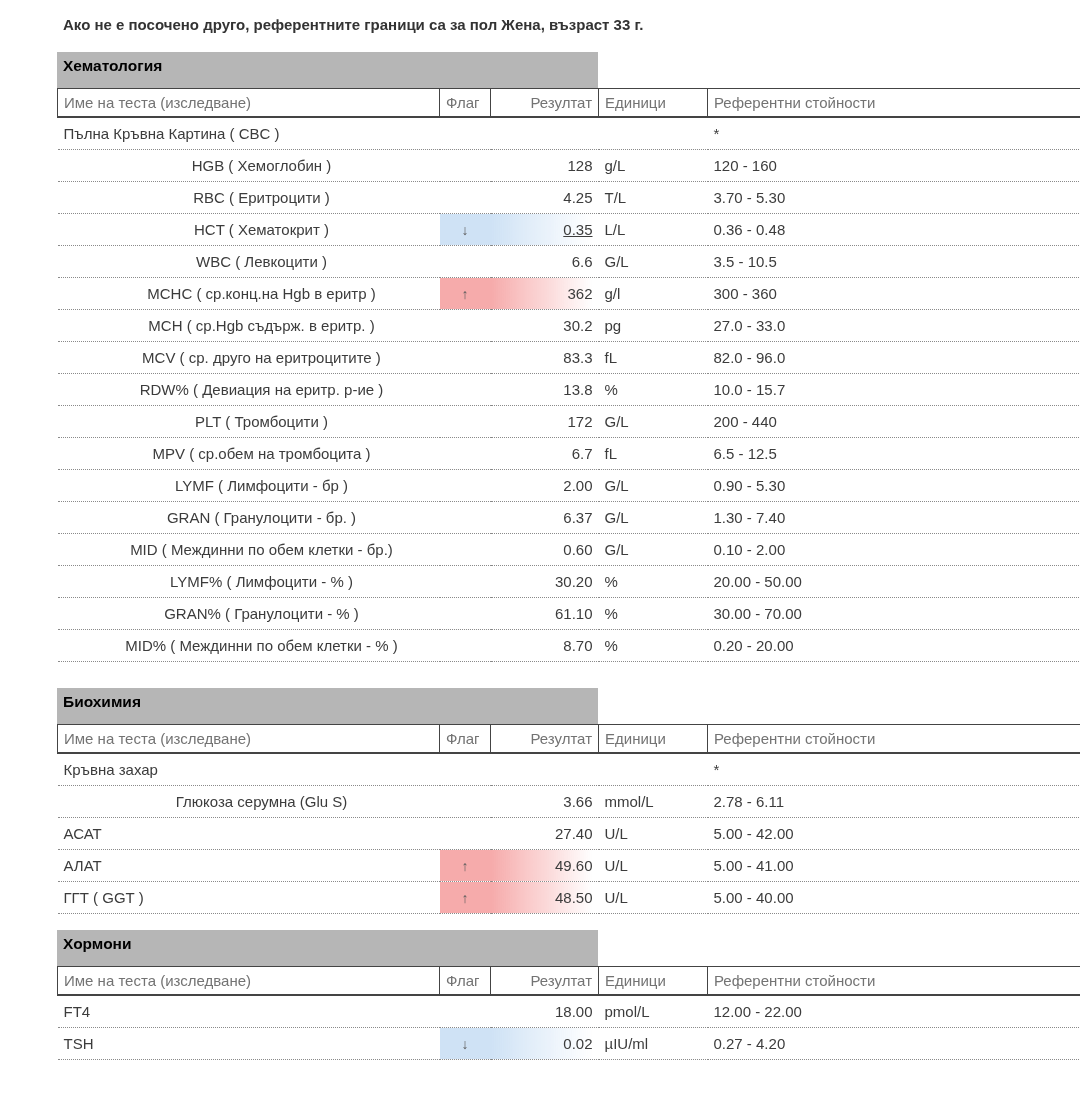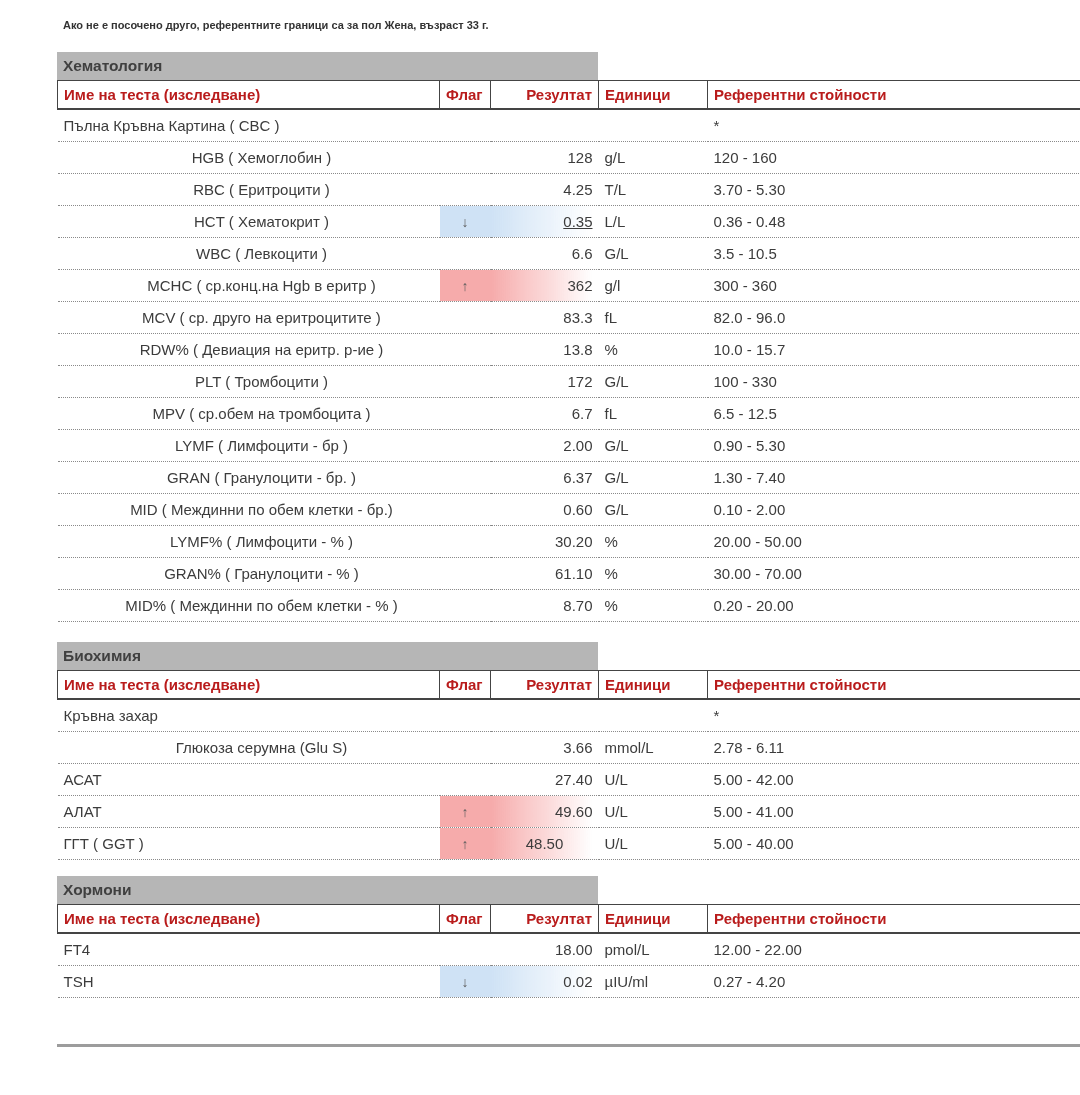--- a/index.html
+++ b/index.html
@@ -11,50 +11,50 @@
     overflow: hidden;
     font-family: "Liberation Sans", "DejaVu Sans", sans-serif;
     color: #3c3c3c;
   }
   .report {
     margin-left: 57px;
     width: 1023px;
   }
   .note {
     padding: 14px 0 0 6px;
-    font-size: 11px;
+    font-size: 15px;
     line-height: 22px;
     font-weight: 700;
     color: #333333;
   }
   .section { margin-top: 16px; }
   .section:first-of-type { margin-top: 21px; }
-  .section:nth-of-type(3) { margin-top: 20px; }
+  .section:nth-of-type(3) { margin-top: 26px; }
   .banner {
     width: 535px;
-    height: 28px;
+    height: 36px;
     line-height: 28px;
     padding-left: 6px;
     font-size: 15.5px;
     font-weight: 700;
-    color: #404040;
+    color: #000000;
   }
   table {
     border-collapse: collapse;
     table-layout: fixed;
     width: 1023px;
     font-size: 15px;
   }
   thead th {
     border: 1px solid #444444;
     border-bottom-width: 2px;
     height: 27px;
     padding: 0 6px;
-    font-weight: 700;
-    color: #b91c1c;
+    font-weight: 400;
+    color: #737373;
     text-align: left;
     white-space: nowrap;
     overflow: hidden;
   }
   thead th.c-flag   { text-align: left; }
   thead th.c-result { text-align: right; }
   tbody td {
     height: 31px;
     border-bottom: 1px dotted #8a8a8a;
     padding: 0 6px;
@@ -138,39 +138,46 @@
             <td class="c-reference">3.5 - 10.5</td>
           </tr>
           <tr>
             <td class="c-name indent">MCHC ( ср.конц.на Hgb в еритр )</td>
             <td class="c-flag" style="background: rgb(246, 171, 171);"><span class="arrow">↑</span></td>
             <td class="c-result" style="background: linear-gradient(90deg, rgb(246, 171, 171) 0%, rgba(246, 171, 171, 0) 94%);">362</td>
             <td class="c-units">g/l</td>
             <td class="c-reference">300 - 360</td>
           </tr>
           <tr>
+            <td class="c-name indent">MCH ( ср.Hgb съдърж. в еритр. )</td>
+            <td class="c-flag"></td>
+            <td class="c-result">30.2</td>
+            <td class="c-units">pg</td>
+            <td class="c-reference">27.0 - 33.0</td>
+          </tr>
+          <tr>
             <td class="c-name indent">MCV ( ср. друго на еритроцитите )</td>
             <td class="c-flag"></td>
             <td class="c-result">83.3</td>
             <td class="c-units">fL</td>
             <td class="c-reference">82.0 - 96.0</td>
           </tr>
           <tr>
             <td class="c-name indent">RDW% ( Девиация на еритр. р-ие )</td>
             <td class="c-flag"></td>
             <td class="c-result">13.8</td>
             <td class="c-units">%</td>
             <td class="c-reference">10.0 - 15.7</td>
           </tr>
           <tr>
             <td class="c-name indent">PLT ( Тромбоцити )</td>
             <td class="c-flag"></td>
             <td class="c-result">172</td>
             <td class="c-units">G/L</td>
-            <td class="c-reference">100 - 330</td>
+            <td class="c-reference">200 - 440</td>
           </tr>
           <tr>
             <td class="c-name indent">MPV ( ср.обем на тромбоцита )</td>
             <td class="c-flag"></td>
             <td class="c-result">6.7</td>
             <td class="c-units">fL</td>
             <td class="c-reference">6.5 - 12.5</td>
           </tr>
           <tr>
             <td class="c-name indent">LYMF ( Лимфоцити - бр )</td>
@@ -261,21 +268,21 @@
           <tr>
             <td class="c-name">АЛАТ</td>
             <td class="c-flag" style="background: rgb(246, 171, 171);"><span class="arrow">↑</span></td>
             <td class="c-result" style="background: linear-gradient(90deg, rgb(246, 171, 171) 0%, rgba(246, 171, 171, 0) 94%);">49.60</td>
             <td class="c-units">U/L</td>
             <td class="c-reference">5.00 - 41.00</td>
           </tr>
           <tr>
             <td class="c-name">ГГТ ( GGT )</td>
             <td class="c-flag" style="background: rgb(246, 171, 171);"><span class="arrow">↑</span></td>
-            <td class="c-result" style="background: linear-gradient(90deg, rgb(246, 171, 171) 0%, rgba(246, 171, 171, 0) 94%); text-align: center;">48.50</td>
+            <td class="c-result" style="background: linear-gradient(90deg, rgb(246, 171, 171) 0%, rgba(246, 171, 171, 0) 94%);">48.50</td>
             <td class="c-units">U/L</td>
             <td class="c-reference">5.00 - 40.00</td>
           </tr>
         </tbody>
     </table>
   </div>
     <div class="section">
     <div class="banner" style="background: rgb(182, 182, 182);">Хормони</div>
     <table>
       <colgroup>

